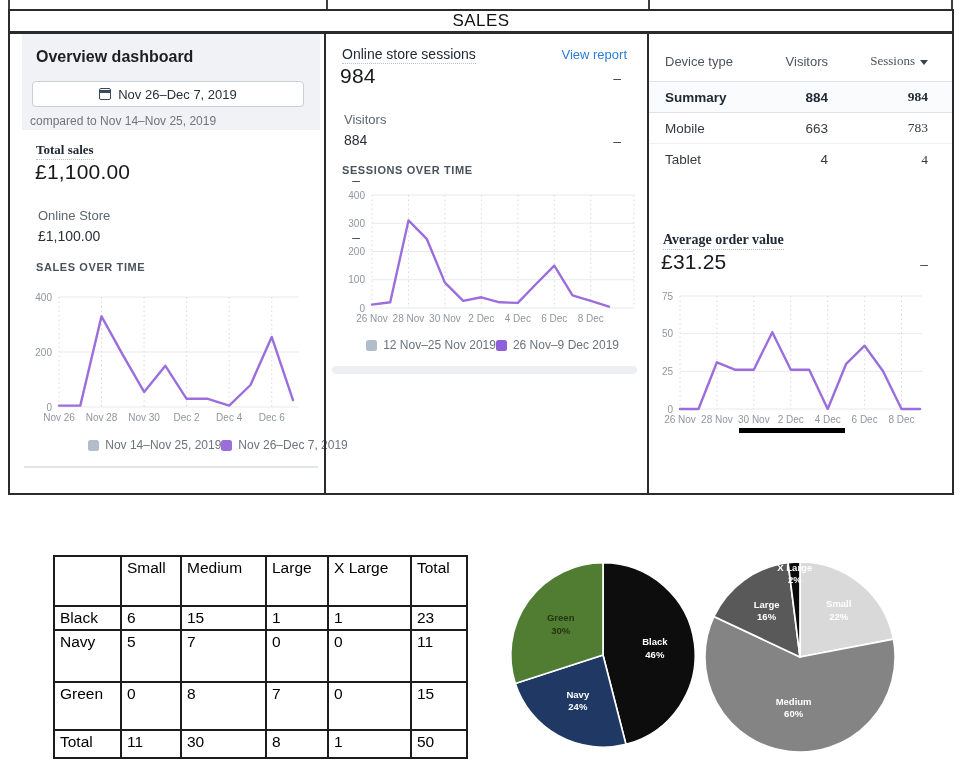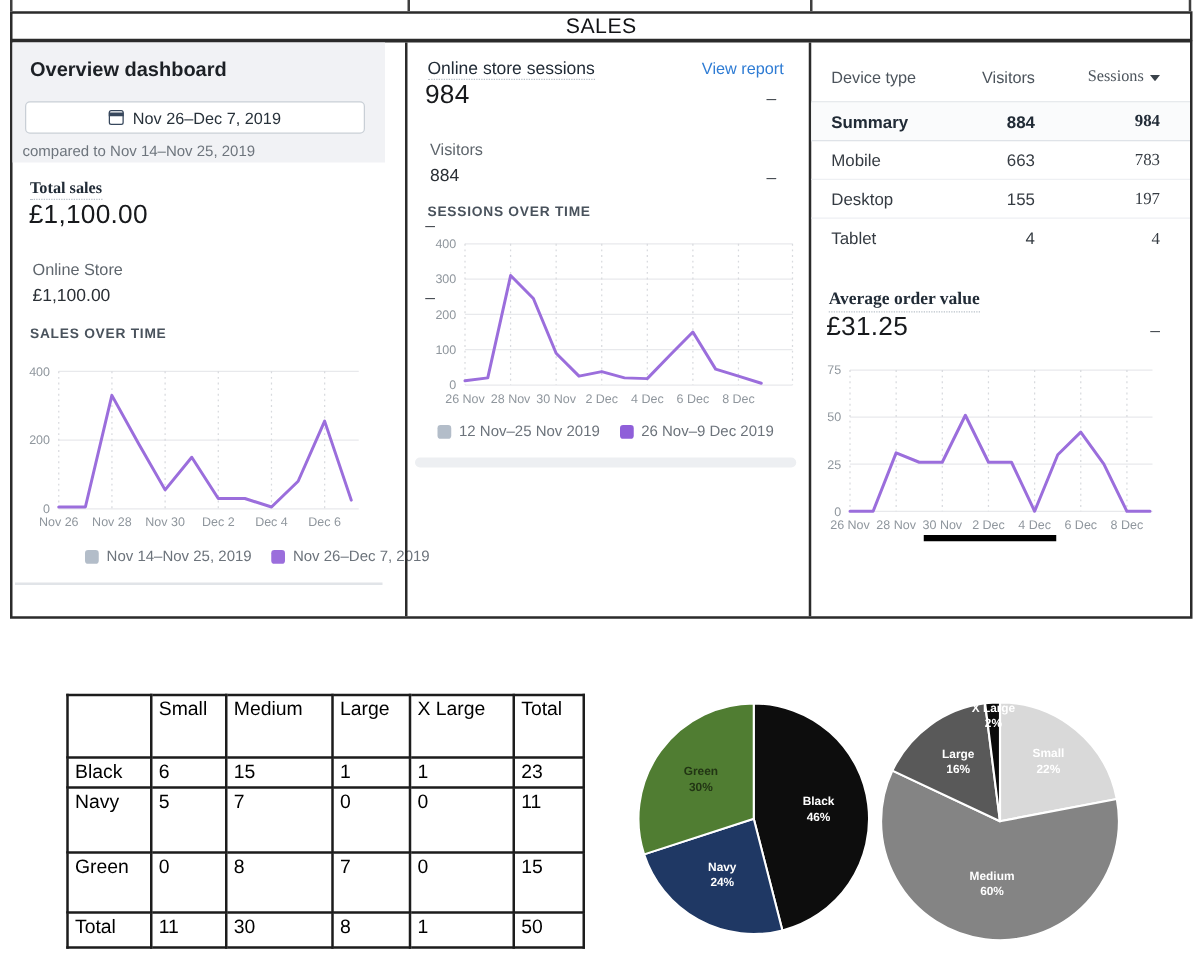--- a/index.html
+++ b/index.html
@@ -10,21 +10,21 @@
   
   .stub { position:absolute; top:0; width:2px; height:9px; background:#3f3f3f; }
   .sales-bar { position:absolute; left:8px; top:9px; width:946px; height:24px;
                border:2px solid #2b2b2b; background:#fff; display:flex; align-items:center;
                justify-content:center; font-size:17px; color:#121316; letter-spacing:.4px; }
 
   
   .dashboard { position:absolute; left:8px; top:32px; width:946px; height:463px;
                border:2px solid #2b2b2b; background:#fff; }
   .panel { position:absolute; top:0; height:459px; }
-  .p-left  { left:0; width:364px; }
+  .p-left  { left:12px; width:364px; }
   .p-mid   { left:314px; width:323px; border-left:2px solid #2b2b2b; }
   .p-right { left:637px; width:305px; border-left:2px solid #2b2b2b; }
 
   
   .gray-band { position:absolute; left:0; top:0; width:298px; height:96px; background:#f1f2f5; }
   .ov-title  { position:absolute; left:14px; top:14px; font-size:16px; font-weight:700; color:#1c2025; }
   .date-btn  { position:absolute; left:10px; top:47px; width:272px; height:26px; background:#fff;
                border:1px solid #c9cfd6; border-radius:4px; display:flex; align-items:center;
                justify-content:center; gap:7px; font-size:13px; color:#27313a; cursor:pointer; }
   .cal-icon  { display:inline-block; width:12px; height:12px; border:1.5px solid #37475c;
@@ -38,21 +38,21 @@
   .sub-label{ position:absolute; font-size:13px; color:#5f666d; }
   .sub-val  { position:absolute; font-size:14px; color:#2a2f35; }
   .dash     { position:absolute; font-size:14px; color:#4a4f55; }
   .caps     { position:absolute; font-size:11px; font-weight:700; letter-spacing:.6px; color:#49525c; }
 
   .chart { position:absolute; }
   .c-sales    { left:0; top:244px; width:314px; height:146px; }
   .c-sessions { left:0; top:148px; width:323px; height:148px; }
   .c-aov      { left:0; top:248px; width:305px; height:146px; }
 
-  .legend { position:absolute; display:flex; gap:16px; align-items:center; font-size:12px; color:#6c737b; }
+  .legend { position:absolute; display:flex; align-items:center; font-size:12px; color:#6c737b; }
   .lg-left { left:0; top:404px; width:100%; justify-content:center; padding-left:28px;text-align:center; }
   .lg-mid  { top:304px; right:28px; }
   .leg-item{ display:flex; align-items:center; gap:6px; }
   .swatch  { width:11px; height:11px; border-radius:2.5px; display:inline-block; }
 
   .hdivider { position:absolute; left:2px; top:432px; width:294px; height:2px; background:#e1e4e8; }
   .gray-bar { position:absolute; left:6px; top:332px; width:305px; height:8px; background:#edeff2; border-radius:4px; }
 
   
   .mid-title { position:absolute; left:16px; top:12px; font-size:14px; font-weight:400; color:#212b36;
@@ -231,25 +231,20 @@
               <span class="c1">Summary</span>
               <span class="c2">884</span>
               <span class="c3">984</span>
             </div>
             <div class="dt-row dt-body-row">
               <span class="c1">Mobile</span>
               <span class="c2">663</span>
               <span class="c3">783</span>
             </div>
             <div class="dt-row dt-body-row">
-              <span class="c1">Desktop</span>
-              <span class="c2">155</span>
-              <span class="c3">197</span>
-            </div>
-            <div class="dt-row dt-body-row">
               <span class="c1">Tablet</span>
               <span class="c2">4</span>
               <span class="c3">4</span>
             </div>
           </div>
       </div>
 
       <div class="metric-label" style="left:14px;top:198px;font-size:14px">Average order value</div>
       <div class="big-val" style="left:12px;top:216px">£31.25</div>
       <div class="dash" style="right:24px;top:222px">–</div>

